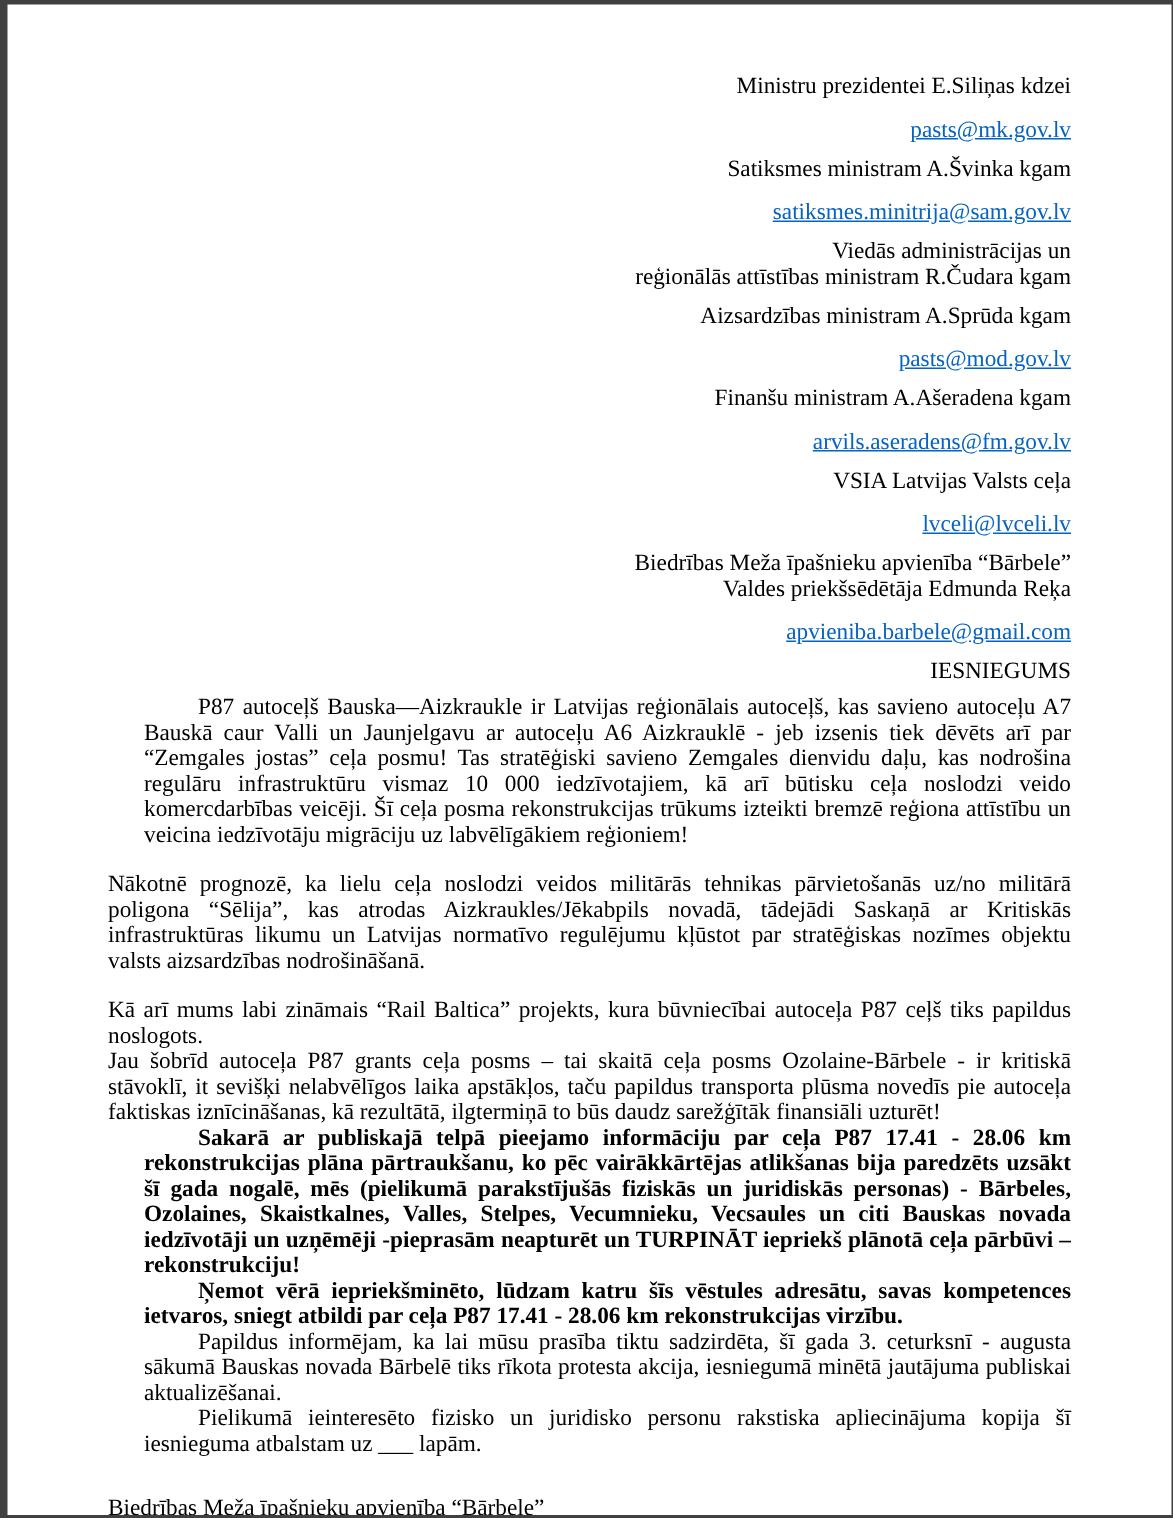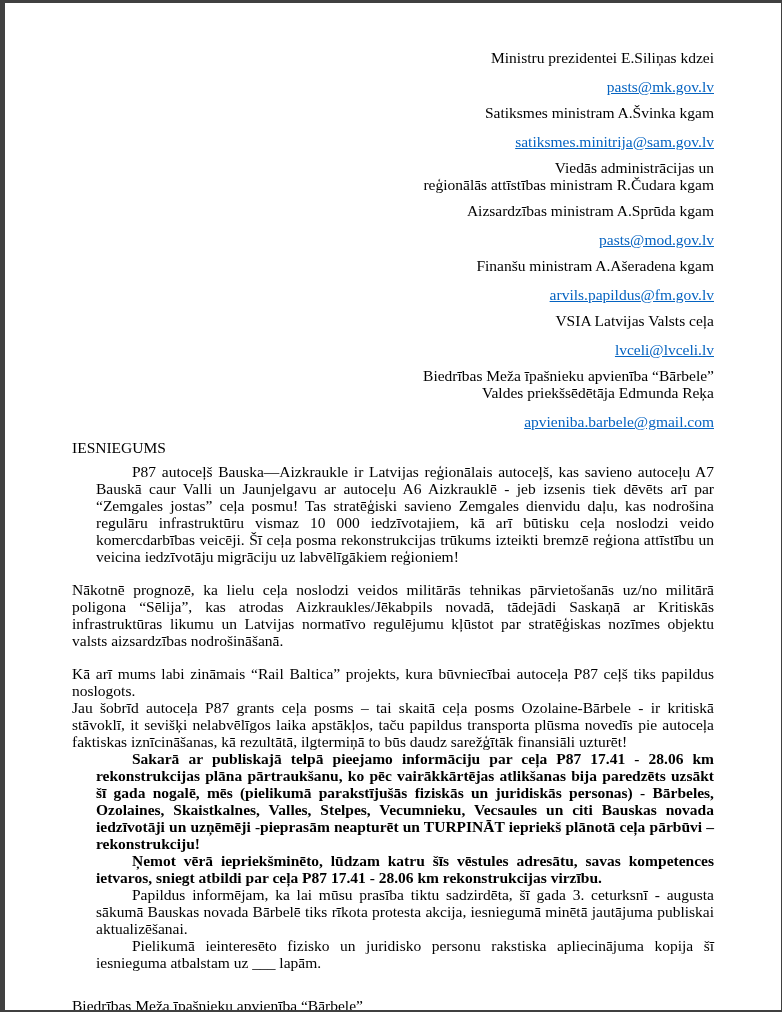--- a/index.html
+++ b/index.html
@@ -35,21 +35,21 @@
   .recipient {
     margin-bottom: 9px;
   }
   .recipient .email {
     display: block;
     color: var(--link-color, #0563C1);
     text-decoration: underline;
     margin-top: 12px;
   }
   .doc-title {
-    text-align: left;
+    text-align: right;
     margin: 5px 0 7px 0;
   }
   .body-text p.para {
     margin: 0;
     text-align: justify;
   }
   .body-text p.para.indent {
     text-indent: 36px;
     margin-left: 24px;
   }
@@ -102,21 +102,21 @@
     <div>
             <div>Aizsardzības ministram A.Sprūda kgam</div>
           </div>
     <a class="email" href="#">pasts@mod.gov.lv</a>
   </div>
 
   <div class="recipient">
     <div>
             <div>Finanšu ministram A.Ašeradena kgam</div>
           </div>
-    <a class="email" href="#">arvils.papildus@fm.gov.lv</a>
+    <a class="email" href="#">arvils.aseradens@fm.gov.lv</a>
   </div>
 
   <div class="recipient">
     <div>
             <div>VSIA Latvijas Valsts ceļa</div>
           </div>
     <a class="email" href="#">lvceli@lvceli.lv</a>
   </div>
 
   <div class="recipient">

